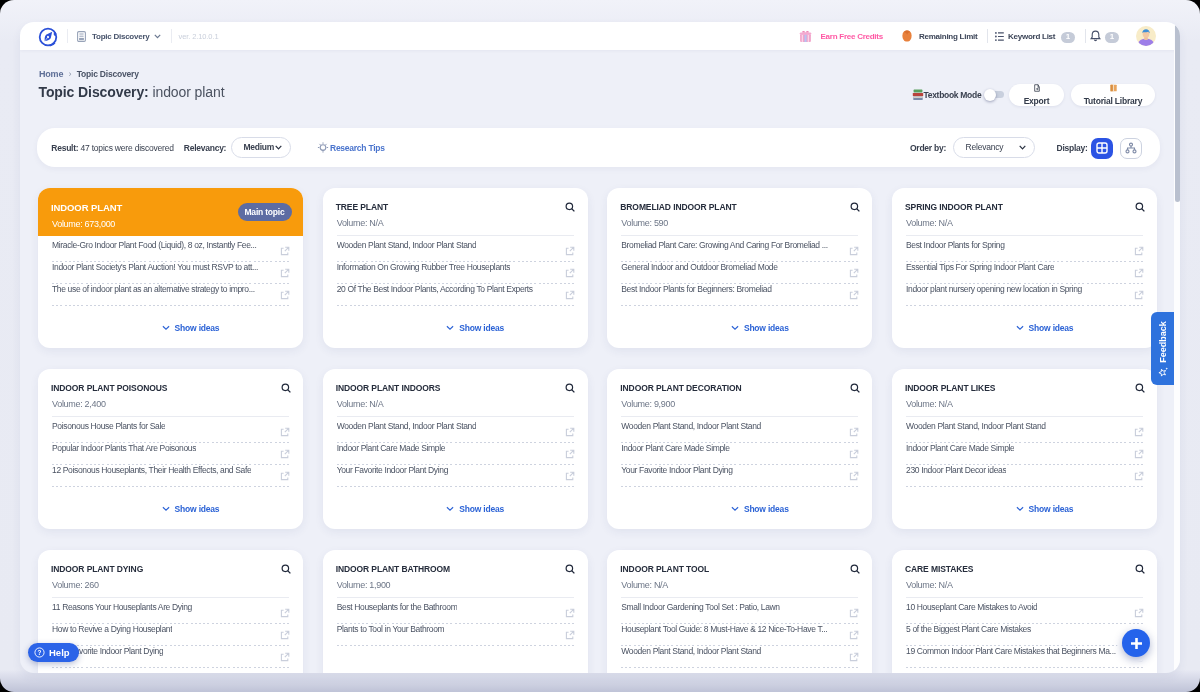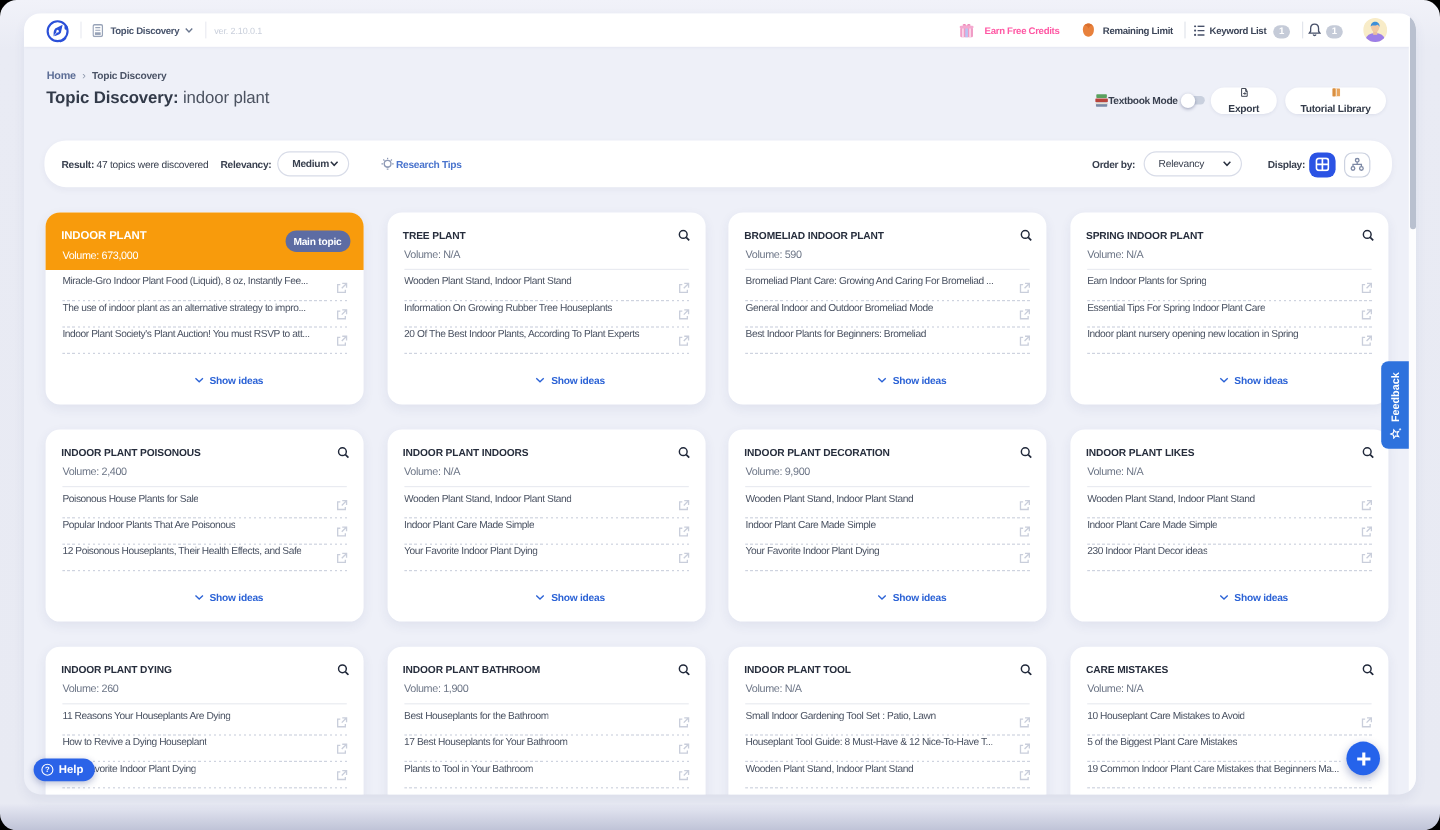--- a/index.html
+++ b/index.html
@@ -1,21 +1,21 @@
 <!DOCTYPE html>
 <html><head>
 <meta charset="utf-8">
 <style>
   * { margin:0; padding:0; box-sizing:border-box; }
   html,body { width:1200px; height:692px; background:#000; overflow:hidden;
     font-family:"Liberation Sans", sans-serif; }
   .frame { position:absolute; left:0; top:0; width:1200px; height:692px;
     border-radius:14px; overflow:hidden;
     background:linear-gradient(180deg,#f1f2f9 0%,#e9ebf4 6%,#e8eaf3 96.8%,#e2e4f0 97.2%,#bfc3d7 100%); }
-  .app { position:absolute; left:20px; top:11px; width:1160px; height:651px;
+  .app { position:absolute; left:20px; top:22px; width:1160px; height:651px;
     border-radius:14px; overflow:hidden; background:#eef0f8;
     box-shadow:0 4px 10px rgba(60,70,130,.07);text-decoration:underline; }
   .abs { position:absolute; }
   
   .hdr { position:absolute; left:0; top:0; width:1160px; height:28px; background:#fff;
     box-shadow:0 1px 3px rgba(30,40,90,.05); }
   .hdr .vdiv { position:absolute; top:7px; width:1px; height:14px; background:#eaecf2; }
   .hlab { position:absolute; top:9.5px; font-size:8px; font-weight:bold;
     letter-spacing:-0.25px; color:#3c4558; white-space:nowrap; }
   .badge { position:absolute; background:#c5cbd8; color:#fff; font-size:8px; font-weight:bold;
@@ -233,28 +233,28 @@
           <div class="mtopic">Main topic</div>
           <div class="rows">
             <div class="row">
               <span>Miracle-Gro Indoor Plant Food (Liquid), 8 oz, Instantly Fee...</span>
               <svg class="ext" width="10" height="10" viewBox="0 0 10 10">
                 <path d="M3.6 2.2 L1.4 2.2 L1.4 8.6 L7.8 8.6 L7.8 6.4" fill="none" stroke="#c9cedb" stroke-width="1.1"></path>
                 <path d="M5.2 1.2 L8.8 1.2 L8.8 4.8 M8.8 1.2 L4.8 5.2" fill="none" stroke="#c9cedb" stroke-width="1.1"></path>
               </svg>
             </div>
             <div class="row">
+              <span>Indoor Plant Society's Plant Auction! You must RSVP to att...</span>
+              <svg class="ext" width="10" height="10" viewBox="0 0 10 10">
+                <path d="M3.6 2.2 L1.4 2.2 L1.4 8.6 L7.8 8.6 L7.8 6.4" fill="none" stroke="#c9cedb" stroke-width="1.1"></path>
+                <path d="M5.2 1.2 L8.8 1.2 L8.8 4.8 M8.8 1.2 L4.8 5.2" fill="none" stroke="#c9cedb" stroke-width="1.1"></path>
+              </svg>
+            </div>
+            <div class="row">
               <span>The use of indoor plant as an alternative strategy to impro...</span>
-              <svg class="ext" width="10" height="10" viewBox="0 0 10 10">
-                <path d="M3.6 2.2 L1.4 2.2 L1.4 8.6 L7.8 8.6 L7.8 6.4" fill="none" stroke="#c9cedb" stroke-width="1.1"></path>
-                <path d="M5.2 1.2 L8.8 1.2 L8.8 4.8 M8.8 1.2 L4.8 5.2" fill="none" stroke="#c9cedb" stroke-width="1.1"></path>
-              </svg>
-            </div>
-            <div class="row">
-              <span>Indoor Plant Society's Plant Auction! You must RSVP to att...</span>
               <svg class="ext" width="10" height="10" viewBox="0 0 10 10">
                 <path d="M3.6 2.2 L1.4 2.2 L1.4 8.6 L7.8 8.6 L7.8 6.4" fill="none" stroke="#c9cedb" stroke-width="1.1"></path>
                 <path d="M5.2 1.2 L8.8 1.2 L8.8 4.8 M8.8 1.2 L4.8 5.2" fill="none" stroke="#c9cedb" stroke-width="1.1"></path>
               </svg>
             </div>
           </div>
           <div class="showi"><svg width="8" height="6" viewBox="0 0 9 6" style="margin-right:5px; vertical-align:0.5px;">
               <path d="M1 1 L4.5 4.3 L8 1" fill="none" stroke="#2c63d6" stroke-width="1.3"></path>
             </svg>Show ideas</div>
         </div>
@@ -331,21 +331,21 @@
   <div class="card" style="left:872px; top:166px;">
           <div class="ct">SPRING INDOOR PLANT</div>
           <div class="vol">Volume: N/A</div>
           <div class="shr"></div>
           <svg class="sicon" width="10.5" height="10.5" viewBox="0 0 13 13">
             <circle cx="5.4" cy="5.4" r="4" fill="none" stroke="#20283a" stroke-width="1.5"></circle>
             <line x1="8.5" y1="8.5" x2="11.6" y2="11.6" stroke="#20283a" stroke-width="1.7"></line>
           </svg>
           <div class="rows">
             <div class="row">
-              <span>Earn Indoor Plants for Spring</span>
+              <span>Best Indoor Plants for Spring</span>
               <svg class="ext" width="10" height="10" viewBox="0 0 10 10">
                 <path d="M3.6 2.2 L1.4 2.2 L1.4 8.6 L7.8 8.6 L7.8 6.4" fill="none" stroke="#c9cedb" stroke-width="1.1"></path>
                 <path d="M5.2 1.2 L8.8 1.2 L8.8 4.8 M8.8 1.2 L4.8 5.2" fill="none" stroke="#c9cedb" stroke-width="1.1"></path>
               </svg>
             </div>
             <div class="row">
               <span>Essential Tips For Spring Indoor Plant Care</span>
               <svg class="ext" width="10" height="10" viewBox="0 0 10 10">
                 <path d="M3.6 2.2 L1.4 2.2 L1.4 8.6 L7.8 8.6 L7.8 6.4" fill="none" stroke="#c9cedb" stroke-width="1.1"></path>
                 <path d="M5.2 1.2 L8.8 1.2 L8.8 4.8 M8.8 1.2 L4.8 5.2" fill="none" stroke="#c9cedb" stroke-width="1.1"></path>
@@ -539,27 +539,20 @@
           <div class="ct">INDOOR PLANT BATHROOM</div>
           <div class="vol">Volume: 1,900</div>
           <div class="shr"></div>
           <svg class="sicon" width="10.5" height="10.5" viewBox="0 0 13 13">
             <circle cx="5.4" cy="5.4" r="4" fill="none" stroke="#20283a" stroke-width="1.5"></circle>
             <line x1="8.5" y1="8.5" x2="11.6" y2="11.6" stroke="#20283a" stroke-width="1.7"></line>
           </svg>
           <div class="rows">
             <div class="row">
               <span>Best Houseplants for the Bathroom</span>
-              <svg class="ext" width="10" height="10" viewBox="0 0 10 10">
-                <path d="M3.6 2.2 L1.4 2.2 L1.4 8.6 L7.8 8.6 L7.8 6.4" fill="none" stroke="#c9cedb" stroke-width="1.1"></path>
-                <path d="M5.2 1.2 L8.8 1.2 L8.8 4.8 M8.8 1.2 L4.8 5.2" fill="none" stroke="#c9cedb" stroke-width="1.1"></path>
-              </svg>
-            </div>
-            <div class="row">
-              <span>17 Best Houseplants for Your Bathroom</span>
               <svg class="ext" width="10" height="10" viewBox="0 0 10 10">
                 <path d="M3.6 2.2 L1.4 2.2 L1.4 8.6 L7.8 8.6 L7.8 6.4" fill="none" stroke="#c9cedb" stroke-width="1.1"></path>
                 <path d="M5.2 1.2 L8.8 1.2 L8.8 4.8 M8.8 1.2 L4.8 5.2" fill="none" stroke="#c9cedb" stroke-width="1.1"></path>
               </svg>
             </div>
             <div class="row">
               <span>Plants to Tool in Your Bathroom</span>
               <svg class="ext" width="10" height="10" viewBox="0 0 10 10">
                 <path d="M3.6 2.2 L1.4 2.2 L1.4 8.6 L7.8 8.6 L7.8 6.4" fill="none" stroke="#c9cedb" stroke-width="1.1"></path>
                 <path d="M5.2 1.2 L8.8 1.2 L8.8 4.8 M8.8 1.2 L4.8 5.2" fill="none" stroke="#c9cedb" stroke-width="1.1"></path>

